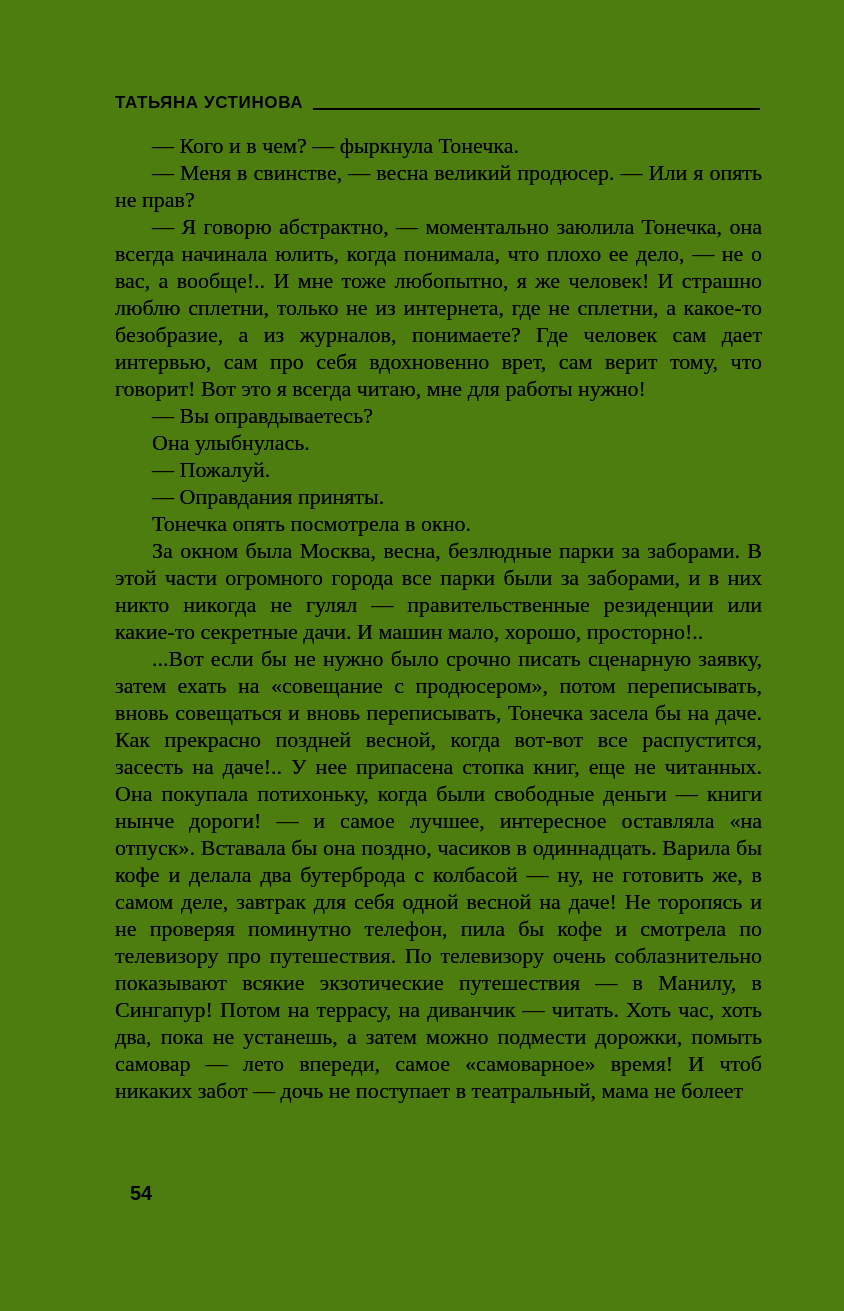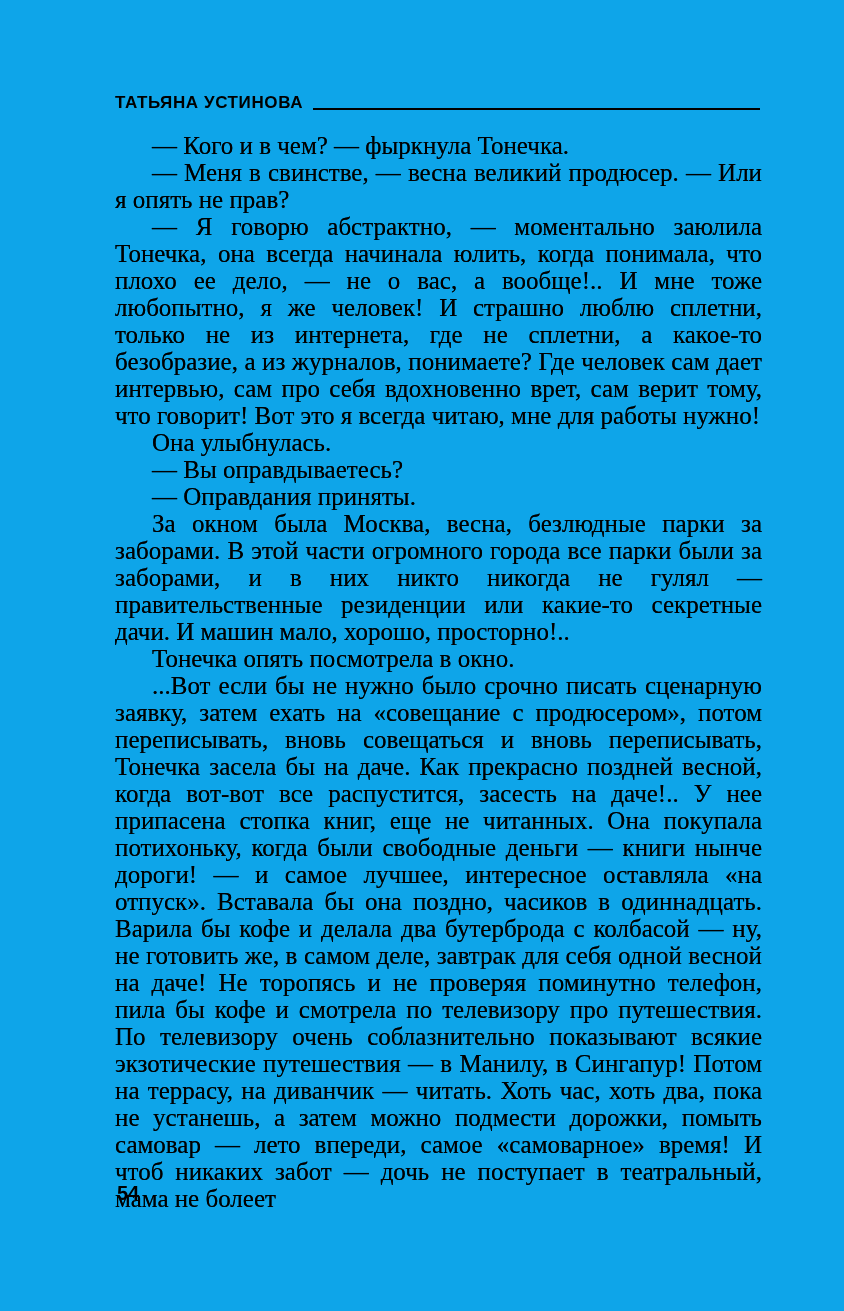--- a/index.html
+++ b/index.html
@@ -5,21 +5,21 @@
   html, body {
     margin: 0;
     padding: 0;
     background: #ffffff;
   }
   .page {
     position: relative;
     width: 844px;
     height: 1311px;
     margin: 0 auto;
-    background: #0ea5e9;
+    background: #4d7c0f;
     color: #000000;
     font-family: "Liberation Serif", serif;
     overflow: hidden;
   }
   .running-head {
     position: absolute;
     top: 94px;
     left: 115px;
     right: 84px;
     display: flex;
@@ -38,57 +38,58 @@
     height: 0;
     border-bottom: 2px solid #000;
     margin-left: 10px;
     margin-bottom: 1px;
   }
   .text-block {
     position: absolute;
     top: 132px;
     left: 115px;
     right: 82px;
-    font-size: 25px;
+    font-size: 22px;
     line-height: 27px;
     text-align: justify;
     text-shadow: 0 0 0.5px rgba(0,0,0,0.75);
   }
   .text-block p {
     margin: 0;
     padding: 0;
     text-indent: 37px;
   }
   .page-number {
     position: absolute;
     top: 1183px;
-    left: 117px;
+    left: 130px;
     font-family: "Liberation Sans", sans-serif;
     font-weight: bold;
     font-size: 20px;
     line-height: 1;
   }
 </style>
 </head>
 <body>
 
 <div class="page">
 
   <header class="running-head">
     <span class="author">ТАТЬЯНА УСТИНОВА</span>
     <span class="head-rule"></span>
   </header>
 
   <main class="text-block">
     <p>— Кого и в чем? — фыркнула Тонечка.</p>
     <p>— Меня в свинстве, — весна великий продюсер. — Или я опять не прав?</p>
     <p>— Я говорю абстрактно, — моментально заюлила Тонечка, она всегда начинала юлить, когда понимала, что плохо ее дело, — не о вас, а вообще!.. И мне тоже любопытно, я же человек! И страшно люблю сплетни, только не из интернета, где не сплетни, а какое-то безобразие, а из журналов, понимаете? Где человек сам дает интервью, сам про себя вдохновенно врет, сам верит тому, что говорит! Вот это я всегда читаю, мне для работы нужно!</p>
+    <p>— Вы оправдываетесь?</p>
     <p>Она улыбнулась.</p>
-    <p>— Вы оправдываетесь?</p>
+    <p>— Пожалуй.</p>
     <p>— Оправдания приняты.</p>
+    <p>Тонечка опять посмотрела в окно.</p>
     <p>За окном была Москва, весна, безлюдные парки за заборами. В этой части огромного города все парки были за заборами, и в них никто никогда не гулял — правительственные резиденции или какие-то секретные дачи. И машин мало, хорошо, просторно!..</p>
-    <p>Тонечка опять посмотрела в окно.</p>
     <p>...Вот если бы не нужно было срочно писать сценарную заявку, затем ехать на «совещание с продюсером», потом переписывать, вновь совещаться и вновь переписывать, Тонечка засела бы на даче. Как прекрасно поздней весной, когда вот-вот все распустится, засесть на даче!.. У нее припасена стопка книг, еще не читанных. Она покупала потихоньку, когда были свободные деньги — книги нынче дороги! — и самое лучшее, интересное оставляла «на отпуск». Вставала бы она поздно, часиков в одиннадцать. Варила бы кофе и делала два бутерброда с колбасой — ну, не готовить же, в самом деле, завтрак для себя одной весной на даче! Не торопясь и не проверяя поминутно телефон, пила бы кофе и смотрела по телевизору про путешествия. По телевизору очень соблазнительно показывают всякие экзотические путешествия — в Манилу, в Сингапур! Потом на террасу, на диванчик — читать. Хоть час, хоть два, пока не устанешь, а затем можно подмести дорожки, помыть самовар — лето впереди, самое «самоварное» время! И чтоб никаких забот — дочь не поступает в театральный, мама не болеет</p>
   </main>
 
   <span class="page-number">54</span>
 
 </div>
 
 </body></html>

